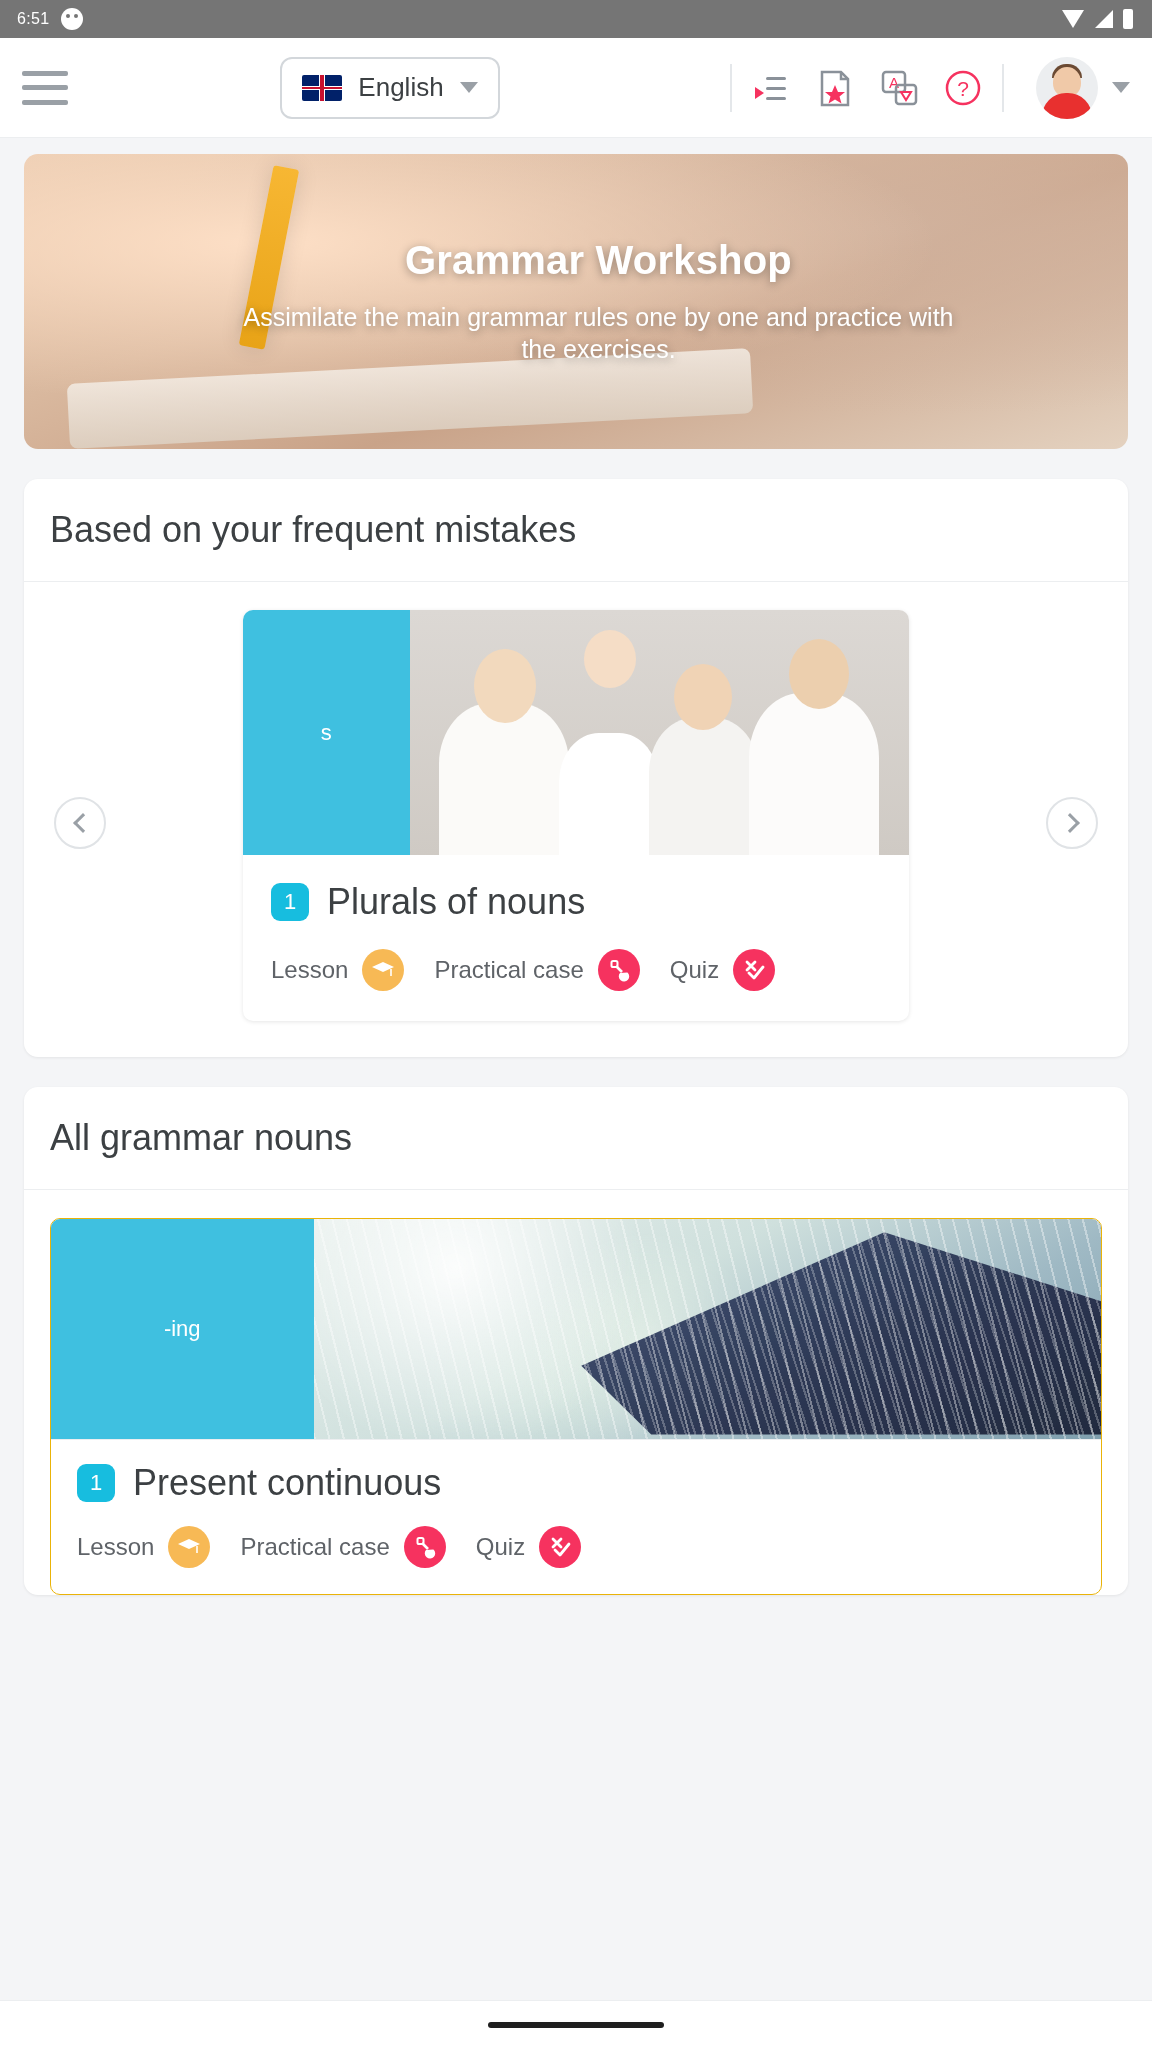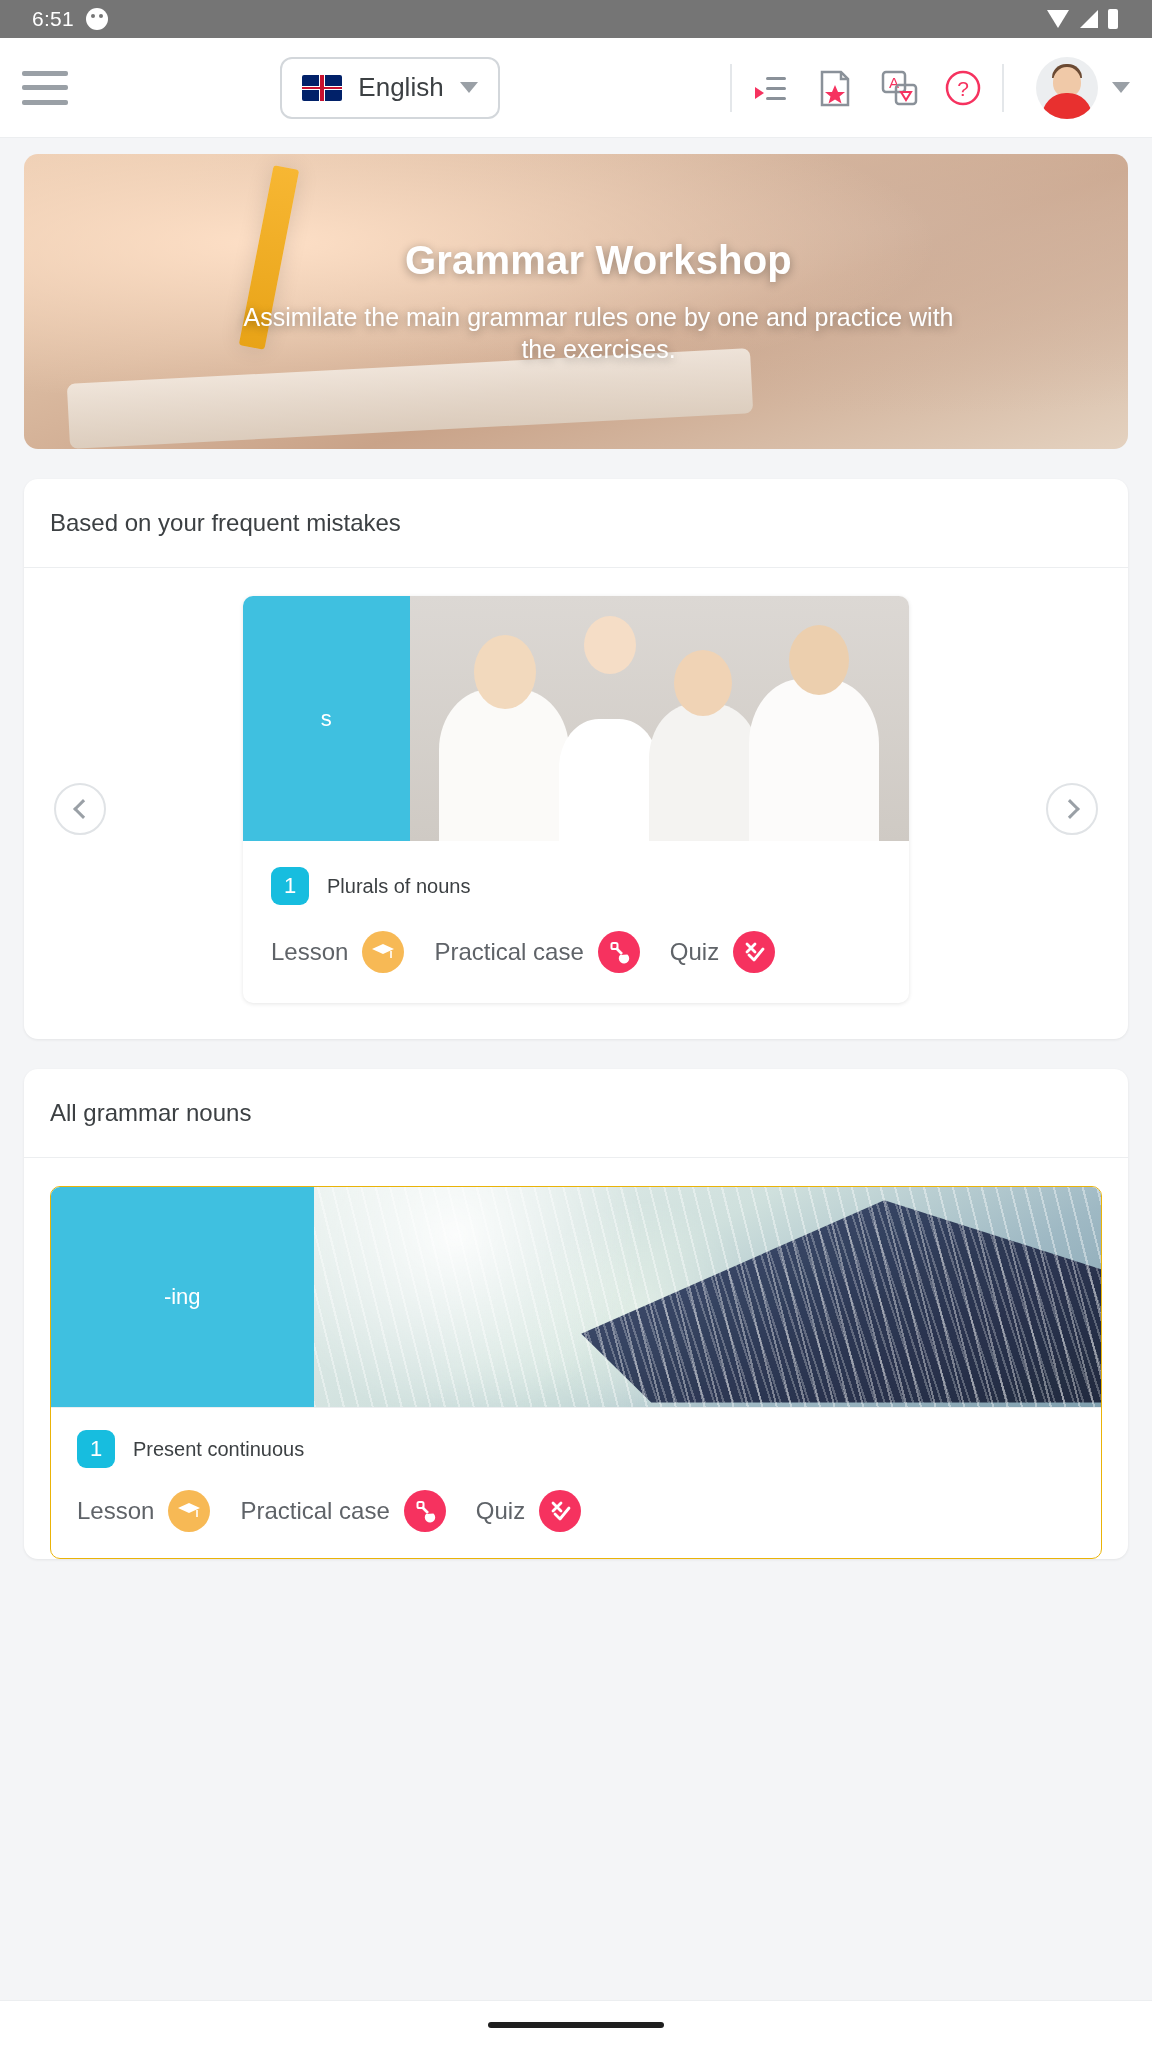--- a/index.html
+++ b/index.html
@@ -6,22 +6,22 @@
   html, body {
     width:1152px; height:2048px;
     font-family:"Liberation Sans", sans-serif;
     background:#f4f5f7;
     overflow:hidden;
   }
 
   
   .statusbar{
     height:38px; background:#757575; color:#ffffff;
-    display:flex; align-items:center; padding:0 32px;
-    font-size:21px; letter-spacing:.3px;
+    display:flex; align-items:center; padding:0 17px;
+    font-size:16px; letter-spacing:.3px;
   }
   .status-left{ display:flex; align-items:center; gap:12px; }
   .status-right{ margin-left:auto; display:flex; align-items:center; gap:6px; }
   .ghost-icon{
     width:22px; height:22px; border-radius:50%;
     background:#ffffff; position:relative; display:inline-block;
   }
   .ghost-icon::before, .ghost-icon::after{
     content:""; position:absolute; top:6px; width:4px; height:4px;
     border-radius:50%; background:#757575;
@@ -125,21 +125,21 @@
     color:#ffffff; font-size:25px; line-height:1.3;
     text-shadow:0 2px 10px rgba(0,0,0,.4); max-width:740px; margin:0 auto;
   }
 
   
   .section{
     margin:30px 24px 0 24px; background:#ffffff; border-radius:14px;
     box-shadow:0 1px 3px rgba(0,0,0,.07); overflow:hidden;
   }
   .section-head{
-    padding:30px 26px; font-size:24px; color:#3c4043;
+    padding:30px 26px; font-size:36px; color:#3c4043;
     border-bottom:1px solid #eceef0;
   }
 
   
   .carousel{ position:relative; padding:28px 0 36px 0; }
   .nav-btn{
     position:absolute; top:215px; width:52px; height:52px; border-radius:50%;
     border:2px solid #e0e3e6; background:#ffffff;
     display:flex; align-items:center; justify-content:center; cursor:pointer; z-index:5;
   }
@@ -191,21 +191,21 @@
     background:repeating-linear-gradient(76deg, rgba(255,255,255,.38) 0 2px, transparent 2px 14px);
   }
 
   .rule-body{ padding:26px 28px 30px 28px; }
   .rule-title-row{ display:flex; align-items:center; gap:18px; margin-bottom:26px; }
   .num-badge{
     width:38px; height:38px; border-radius:9px; background:#17bddf;
     color:#ffffff; font-size:22px;
     display:flex; align-items:center; justify-content:center; flex:none;
   }
-  .rule-title{ font-size:20px; color:#3c4043; }
+  .rule-title{ font-size:36px; color:#3c4043; }
 
   .action-row{ display:flex; align-items:center; gap:14px; flex-wrap:nowrap; }
   .action-label{ font-size:24px; color:#5f6368; }
   .act-icon{
     width:42px; height:42px; border-radius:50%;
     display:flex; align-items:center; justify-content:center; flex:none;
     margin-right:16px; cursor:pointer;
   }
   .act-lesson{ background:#f7b955; }
   .act-case{ background:#f6325f; }

